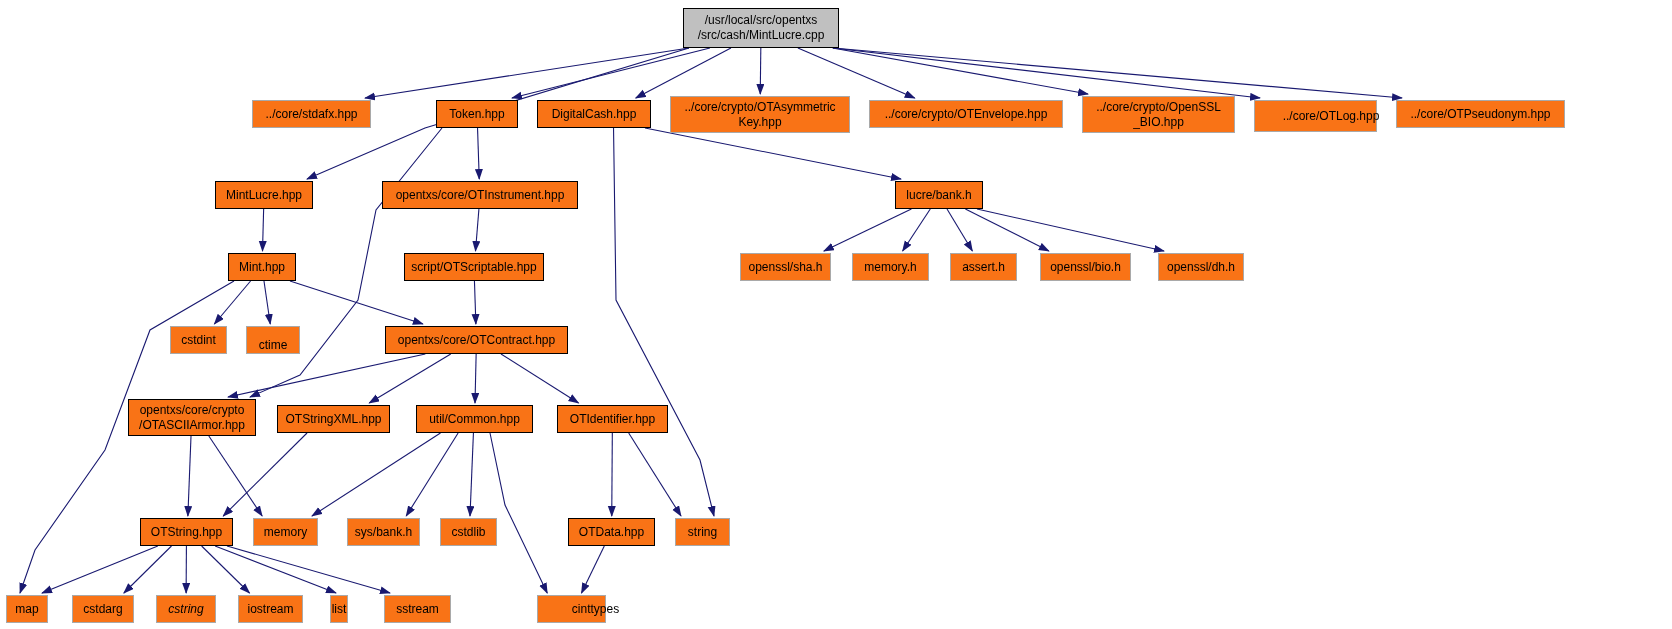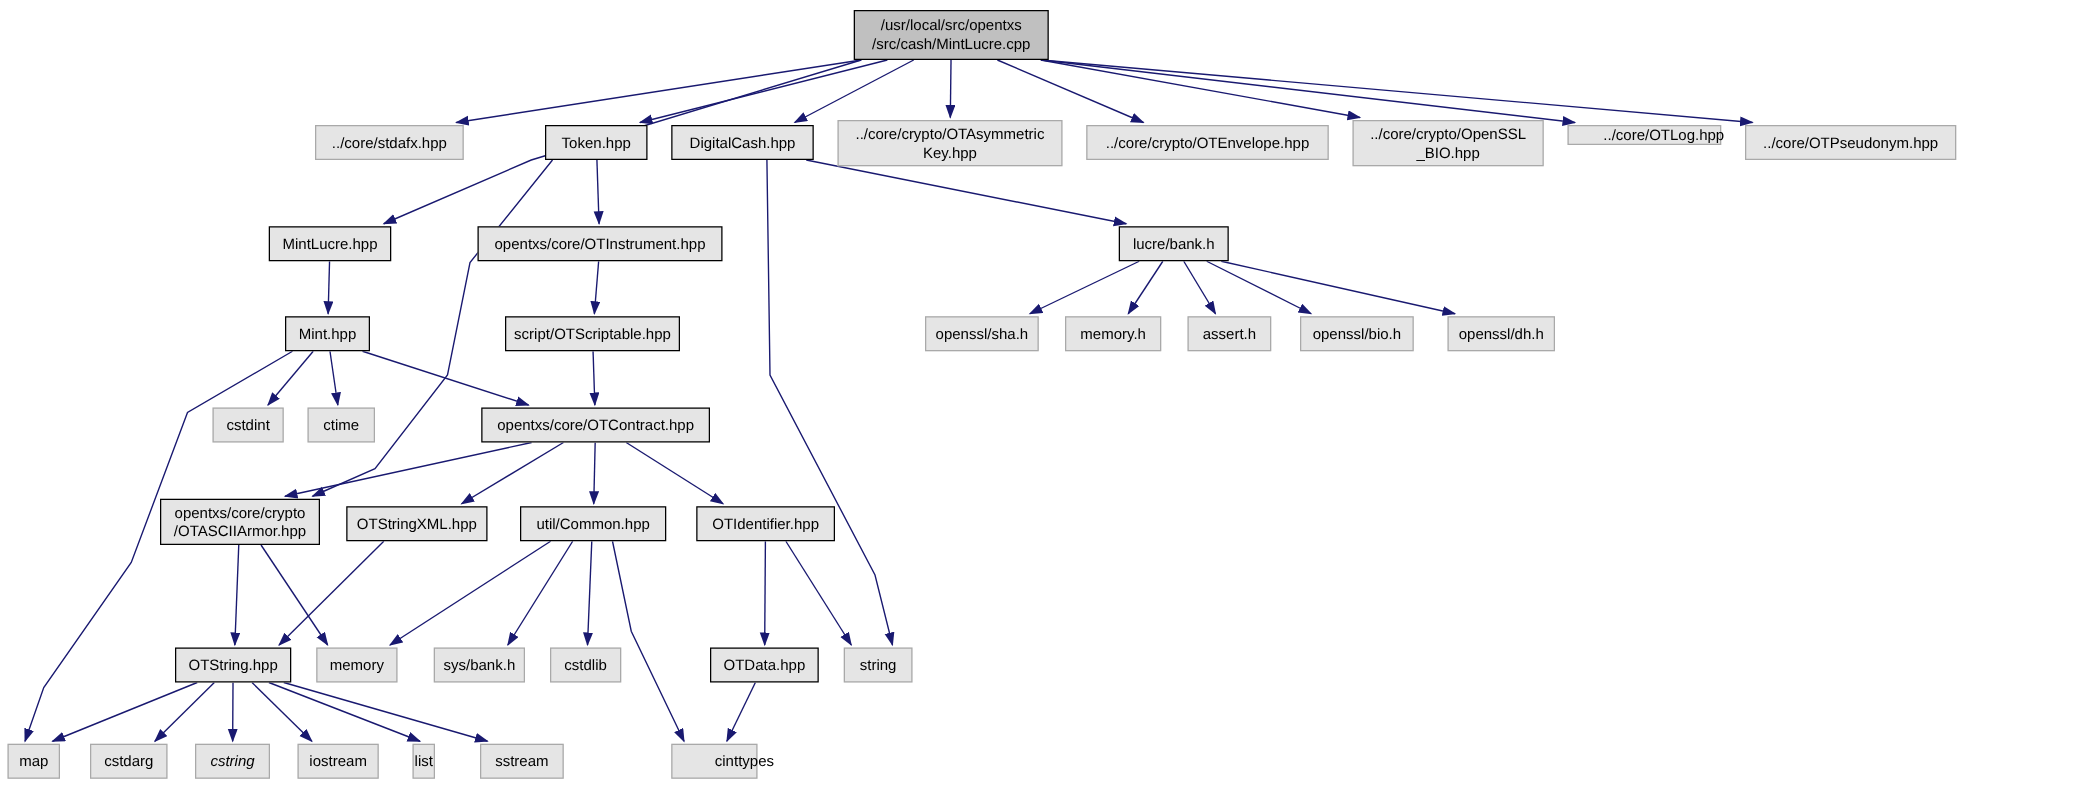--- a/index.html
+++ b/index.html
@@ -9,21 +9,21 @@
     background:var(--bg,#fff);
     font-family:"Liberation Sans",sans-serif;
     font-size:12px;color:var(--text,#000);
     overflow:hidden;
   }
   #edge-layer{position:absolute;left:0;top:0;width:1672px;height:629px;z-index:1;}
   .node{
     position:absolute;z-index:2;box-sizing:border-box;
     display:flex;flex-direction:column;align-items:center;justify-content:center;
     text-align:center;line-height:15px;white-space:nowrap;
-    background:#e5e5e5;border:1px solid var(--int-border,#000);
+    background:#f97316;border:1px solid var(--int-border,#000);
   }
   .node.ext{border-color:var(--ext-border,#a9a9a9);}
   .node.int{cursor:pointer;}
   .node.root{background:var(--root-fill,#c0c0c0);border-color:#000;}
   .node span{display:block;}
 </style>
 </head>
 <body>
 
 <div id="graph-canvas">
@@ -97,21 +97,21 @@
         <span>../core/crypto/OTAsymmetric</span>
         <span>Key.hpp</span>
       </div>
       <div class="node ext" style="left: 869px; top: 100px; width: 194px; height: 28px;">
         <span>../core/crypto/OTEnvelope.hpp</span>
       </div>
       <div class="node ext" style="left: 1082px; top: 96px; width: 153px; height: 37px;">
         <span>../core/crypto/OpenSSL</span>
         <span>_BIO.hpp</span>
       </div>
-      <div class="node ext" style="left: 1254px; top: 100px; width: 123px; height: 16px; padding-left: 31px;">
+      <div class="node ext" style="left: 1254px; top: 100px; width: 123px; height: 32px; padding-left: 31px;">
         <span>../core/OTLog.hpp</span>
       </div>
       <div class="node ext" style="left: 1396px; top: 100px; width: 169px; height: 28px;">
         <span>../core/OTPseudonym.hpp</span>
       </div>
       <div class="node int" style="left: 215px; top: 181px; width: 98px; height: 28px;">
         <span>MintLucre.hpp</span>
       </div>
       <div class="node int" style="left: 382px; top: 181px; width: 196px; height: 28px;">
         <span>opentxs/core/OTInstrument.hpp</span>
@@ -136,21 +136,21 @@
       </div>
       <div class="node ext" style="left: 1040px; top: 253px; width: 91px; height: 28px;">
         <span>openssl/bio.h</span>
       </div>
       <div class="node ext" style="left: 1158px; top: 253px; width: 86px; height: 28px;">
         <span>openssl/dh.h</span>
       </div>
       <div class="node ext" style="left: 170px; top: 326px; width: 57px; height: 28px;">
         <span>cstdint</span>
       </div>
-      <div class="node ext" style="left: 246px; top: 326px; width: 54px; height: 28px;">
+      <div class="node ext" style="left: 246px; top: 326px; width: 54px; height: 28px; justify-content: flex-end;">
         <span>ctime</span>
       </div>
       <div class="node int" style="left: 385px; top: 326px; width: 183px; height: 28px;">
         <span>opentxs/core/OTContract.hpp</span>
       </div>
       <div class="node int" style="left: 128px; top: 399px; width: 128px; height: 37px;">
         <span>opentxs/core/crypto</span>
         <span>/OTASCIIArmor.hpp</span>
       </div>
       <div class="node int" style="left: 277px; top: 405px; width: 113px; height: 28px;">

